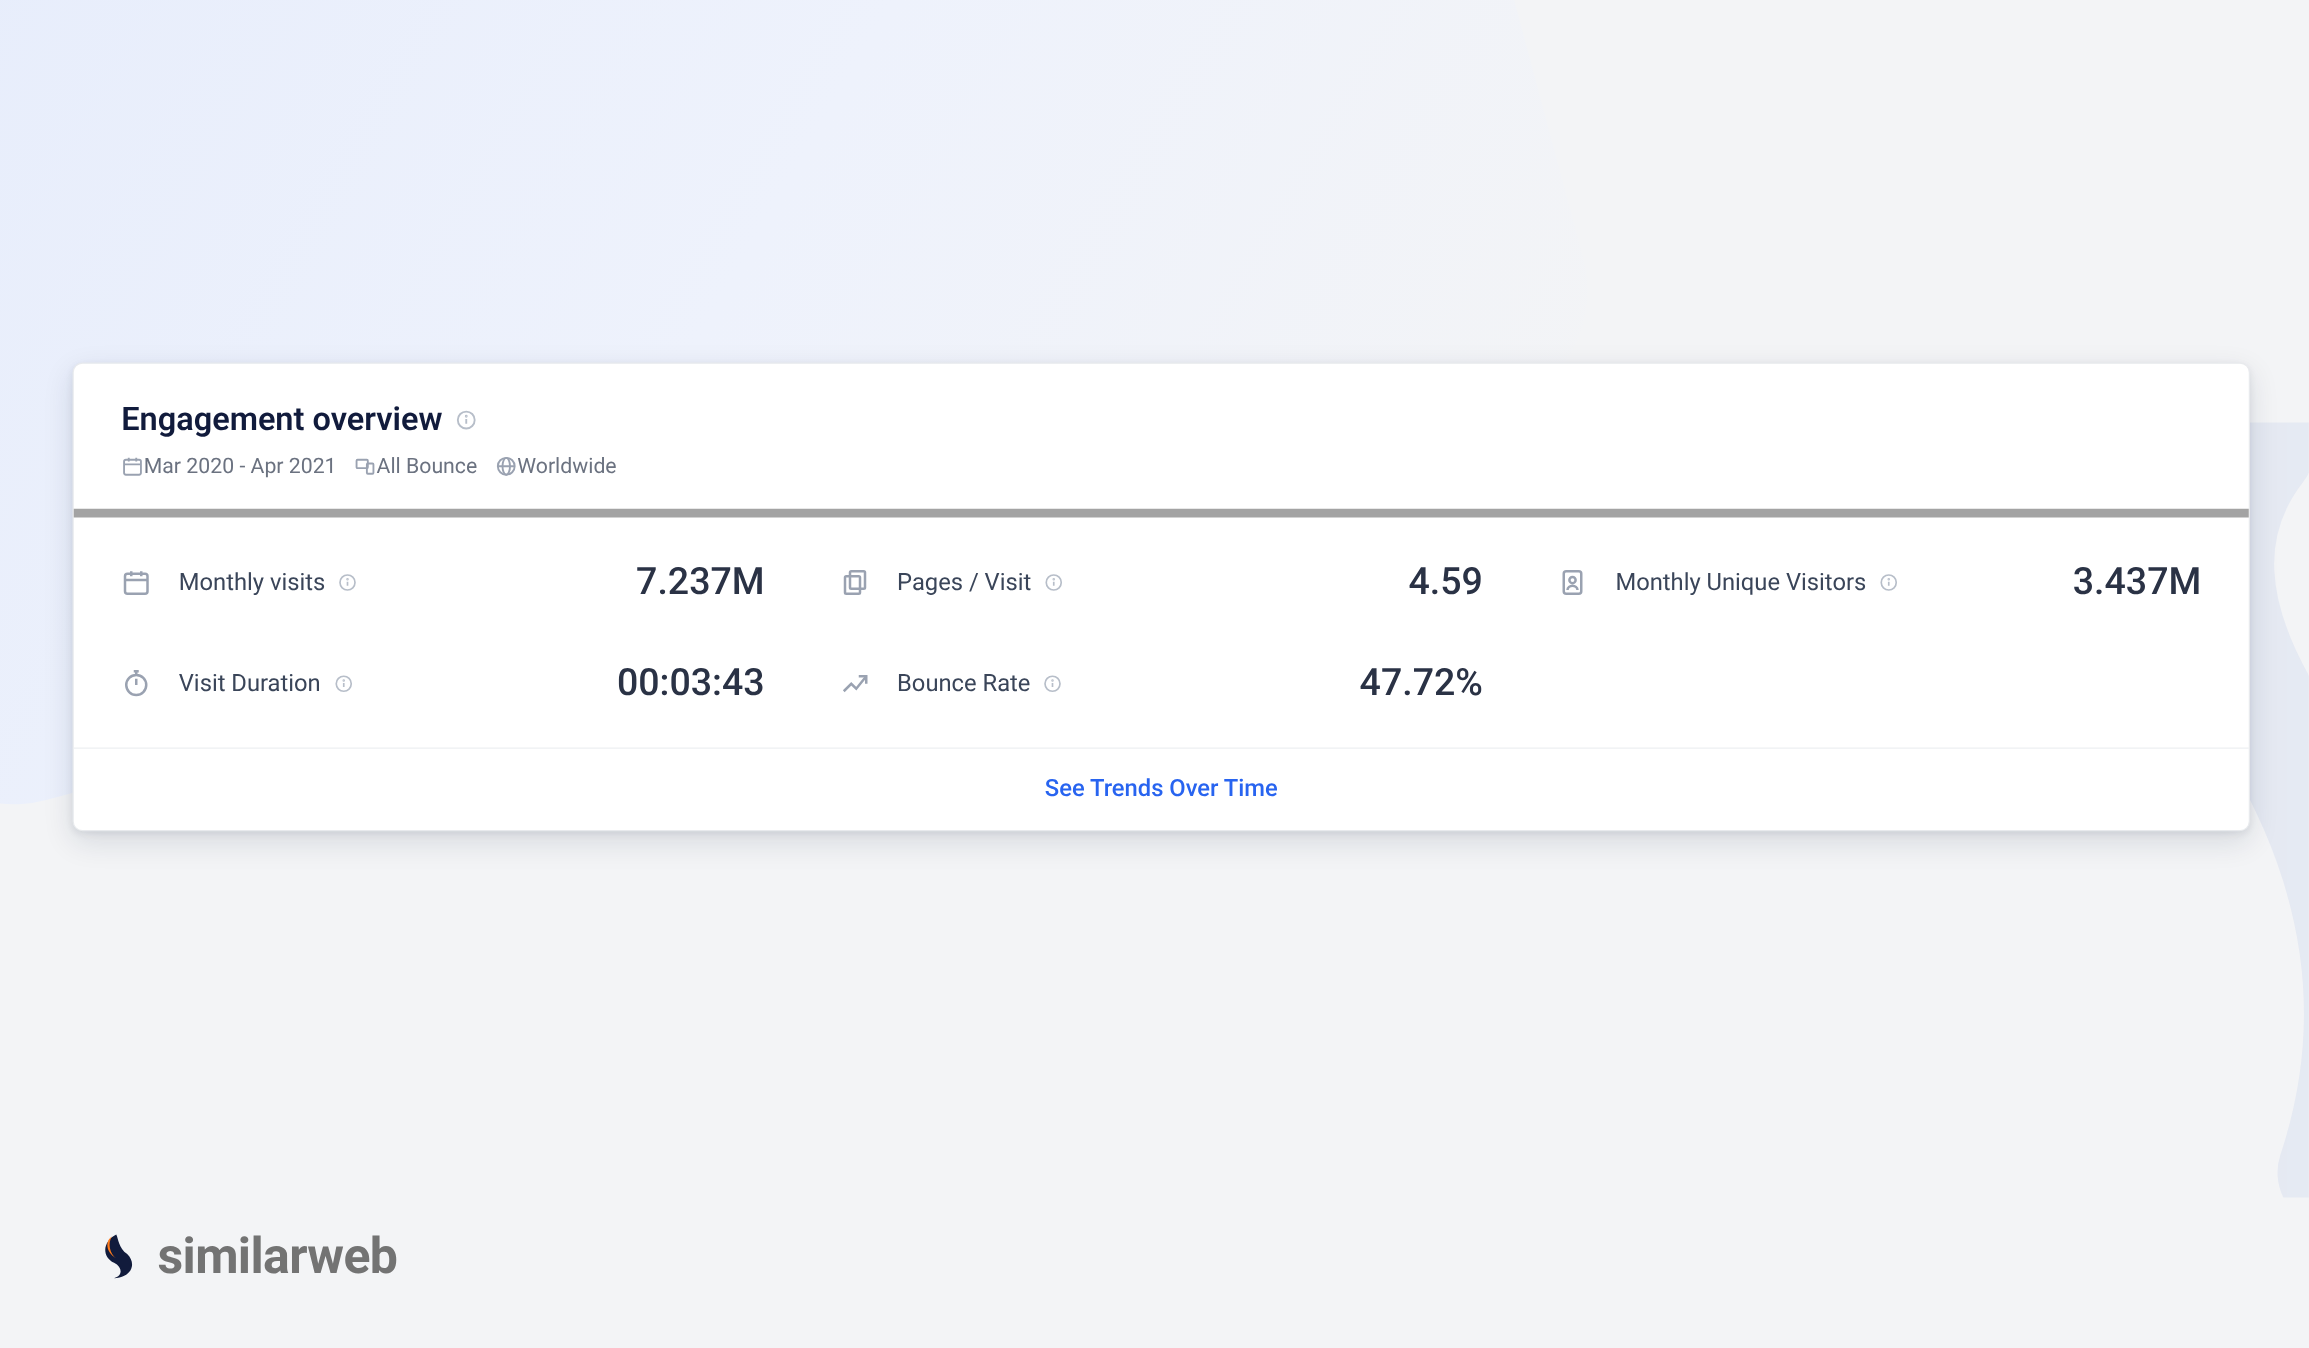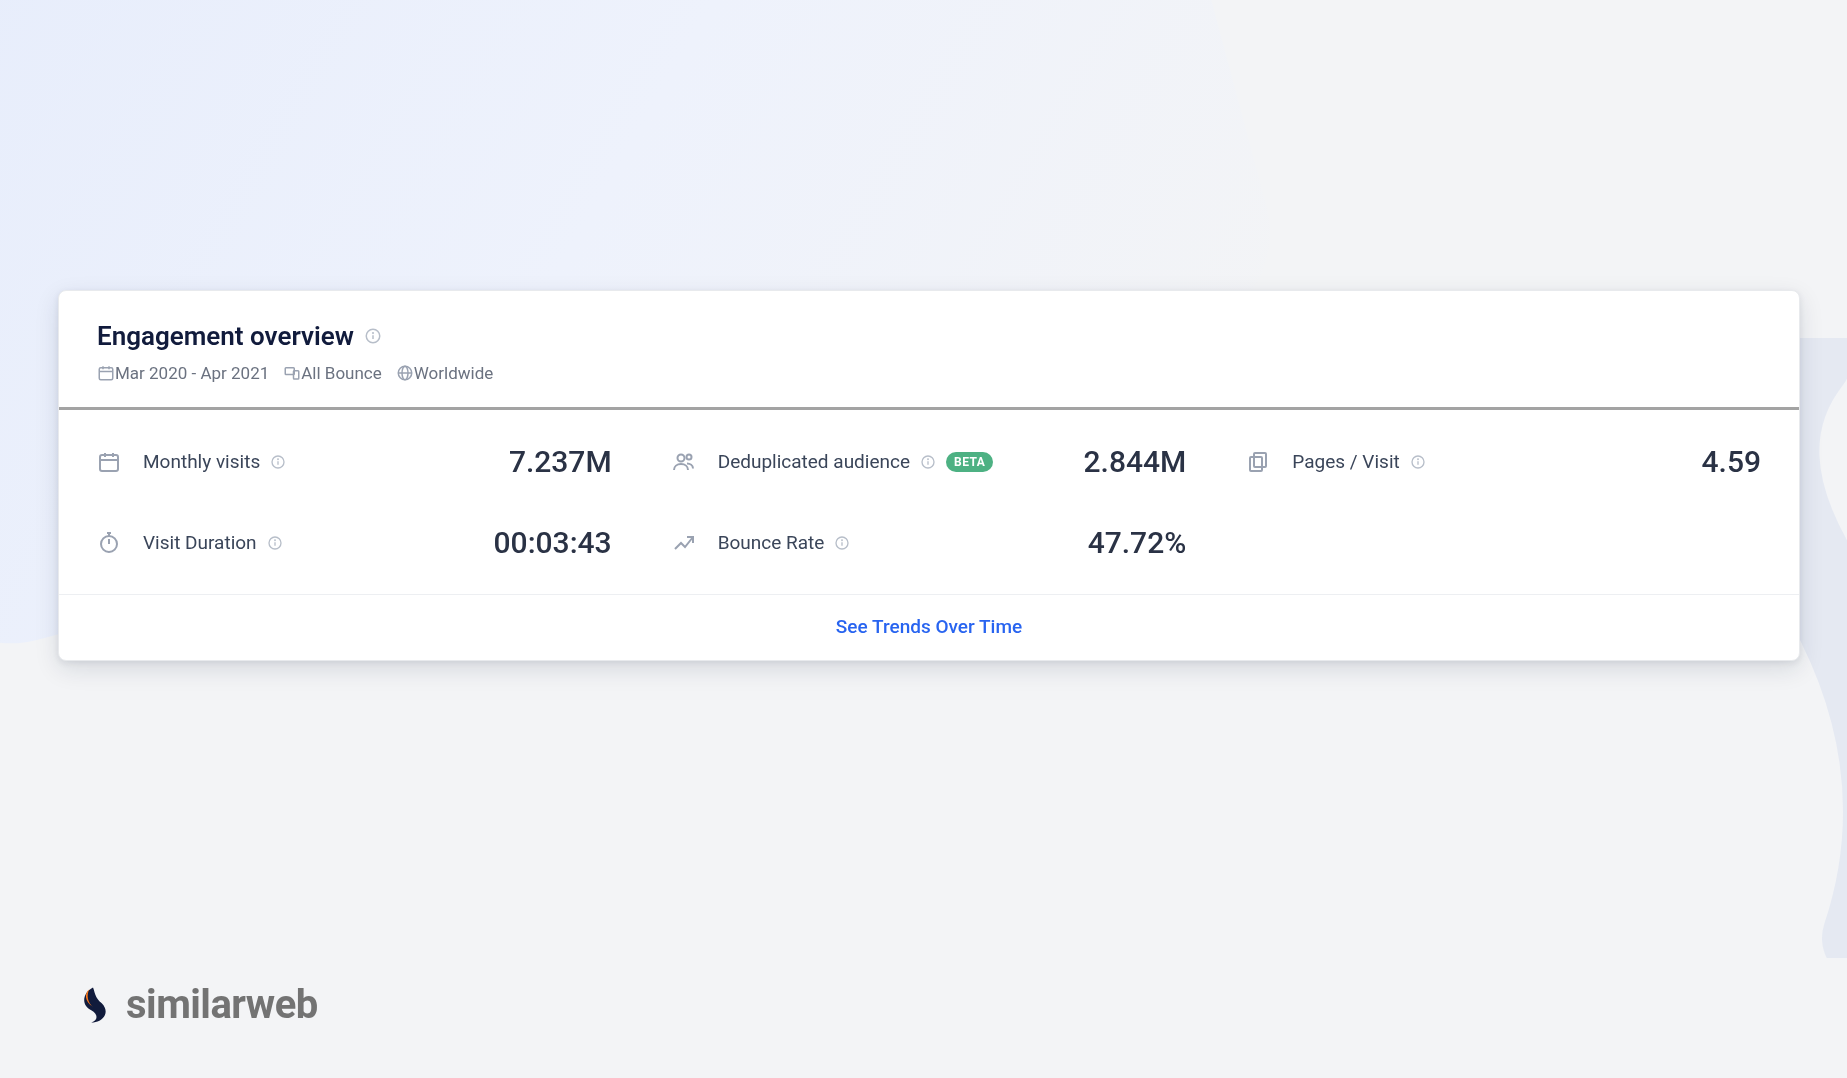--- a/index.html
+++ b/index.html
@@ -41,21 +41,21 @@
     left: 58px;
     top: 290px;
     width: 1742px;
     background: #fff;
     border: 1px solid #e8eaed;
     border-radius: 8px;
     box-shadow: 0 8px 24px rgba(18, 30, 55, 0.12), 0 2px 6px rgba(18, 30, 55, 0.08);
   }
   .card-header {
     padding: 30px 38px 24px 38px;
-    border-bottom: 3px solid #a3a3a3;
+    border-bottom: 7px solid #a3a3a3;
   }
   .card-title-row {
     display: flex;
     align-items: center;
     gap: 10px;
   }
   .card-title {
     font-size: 26px;
     font-weight: 600;
     color: #111b3c;
@@ -234,59 +234,57 @@
             <svg class="info-icon-sm" viewBox="0 0 24 24" fill="none" stroke="currentColor" stroke-width="2">
                 <circle cx="12" cy="12" r="9"></circle>
                 <line x1="12" y1="11" x2="12" y2="16"></line>
                 <circle cx="12" cy="8" r="0.5" fill="currentColor"></circle>
               </svg>
           </span>
         </div>
         <span class="metric-value">7.237M</span>
       </div>
 
-      <div class="metric">
-        <div class="metric-left">
-          <svg class="metric-icon" viewBox="0 0 24 24" fill="none" stroke="currentColor" stroke-width="2">
-            <circle cx="9" cy="8" r="3.5"></circle>
-              <path d="M2 20c0-3.5 3-6 7-6s7 2.5 7 6"></path>
-              <circle cx="17" cy="7" r="2.5"></circle>
-              <path d="M15 13.5c3 0 6 1.8 6 5"></path>
-          </svg>
-          <span class="metric-label">
-            <span>Deduplicated audience</span>
-            <svg class="info-icon-sm" viewBox="0 0 24 24" fill="none" stroke="currentColor" stroke-width="2">
-                <circle cx="12" cy="12" r="9"></circle>
-                <line x1="12" y1="11" x2="12" y2="16"></line>
-                <circle cx="12" cy="8" r="0.5" fill="currentColor"></circle>
-              </svg>
-            <span class="beta-badge">BETA</span>
-          </span>
-        </div>
-        <span class="metric-value">2.844M</span>
-      </div>
 
       <div class="metric">
         <div class="metric-left">
           <svg class="metric-icon" viewBox="0 0 24 24" fill="none" stroke="currentColor" stroke-width="2">
             <rect x="8" y="3" width="12" height="14" rx="1"></rect>
               <rect x="4" y="7" width="12" height="14" rx="1"></rect>
           </svg>
           <span class="metric-label">
             <span>Pages / Visit</span>
             <svg class="info-icon-sm" viewBox="0 0 24 24" fill="none" stroke="currentColor" stroke-width="2">
                 <circle cx="12" cy="12" r="9"></circle>
                 <line x1="12" y1="11" x2="12" y2="16"></line>
                 <circle cx="12" cy="8" r="0.5" fill="currentColor"></circle>
               </svg>
           </span>
         </div>
         <span class="metric-value">4.59</span>
       </div>
 
+      <div class="metric">
+        <div class="metric-left">
+          <svg class="metric-icon" viewBox="0 0 24 24" fill="none" stroke="currentColor" stroke-width="2">
+            <rect x="5" y="3" width="14" height="18" rx="2"></rect>
+              <circle cx="12" cy="10" r="2.5"></circle>
+              <path d="M8 18c0-2 2-3.5 4-3.5s4 1.5 4 3.5"></path>
+          </svg>
+          <span class="metric-label">
+            <span>Monthly Unique Visitors</span>
+            <svg class="info-icon-sm" viewBox="0 0 24 24" fill="none" stroke="currentColor" stroke-width="2">
+                <circle cx="12" cy="12" r="9"></circle>
+                <line x1="12" y1="11" x2="12" y2="16"></line>
+                <circle cx="12" cy="8" r="0.5" fill="currentColor"></circle>
+              </svg>
+          </span>
+        </div>
+        <span class="metric-value">3.437M</span>
+      </div>
 
       <div class="metric">
         <div class="metric-left">
           <svg class="metric-icon" viewBox="0 0 24 24" fill="none" stroke="currentColor" stroke-width="2">
             <circle cx="12" cy="13" r="8"></circle>
               <line x1="12" y1="13" x2="12" y2="8"></line>
               <line x1="10" y1="2" x2="14" y2="2"></line>
               <line x1="12" y1="2" x2="12" y2="5"></line>
           </svg>
           <span class="metric-label">

